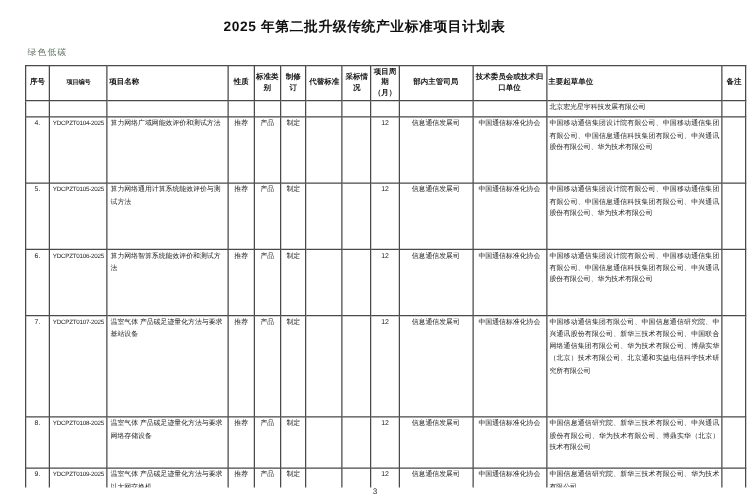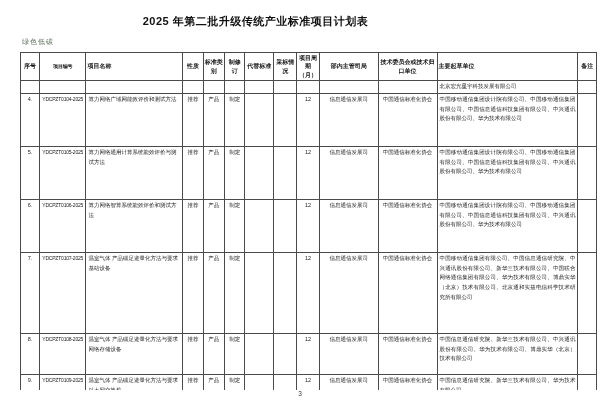--- a/index.html
+++ b/index.html
@@ -3,21 +3,21 @@
 <meta charset="utf-8">
 <style>
   html,body{margin:0;padding:0;}
   body{
     width:600px;height:400px;background:#ffffff;position:relative;
     font-family:"Liberation Sans","DejaVu Sans",sans-serif;color:#1c1c1c;
     overflow:hidden;
   }
   .title{
     position:absolute;top:14px;left:0;width:511px;text-align:center;
-    font-size:11px;font-weight:bold;letter-spacing:.5px;color:#111;
+    font-size:11px;font-weight:bold;letter-spacing:.5px;color:#111;padding-left:36px;
   }
   .section-label{
     position:absolute;top:37px;left:22px;font-size:7px;color:#60735f;letter-spacing:1px;
   }
   .table-wrap{
     position:absolute;top:52px;left:20px;width:578px;height:338px;overflow:hidden;
   }
   table{border-collapse:collapse;table-layout:fixed;width:577px;}
   th,td{border:1px solid #4a4a4a;overflow:hidden;}
   th{

